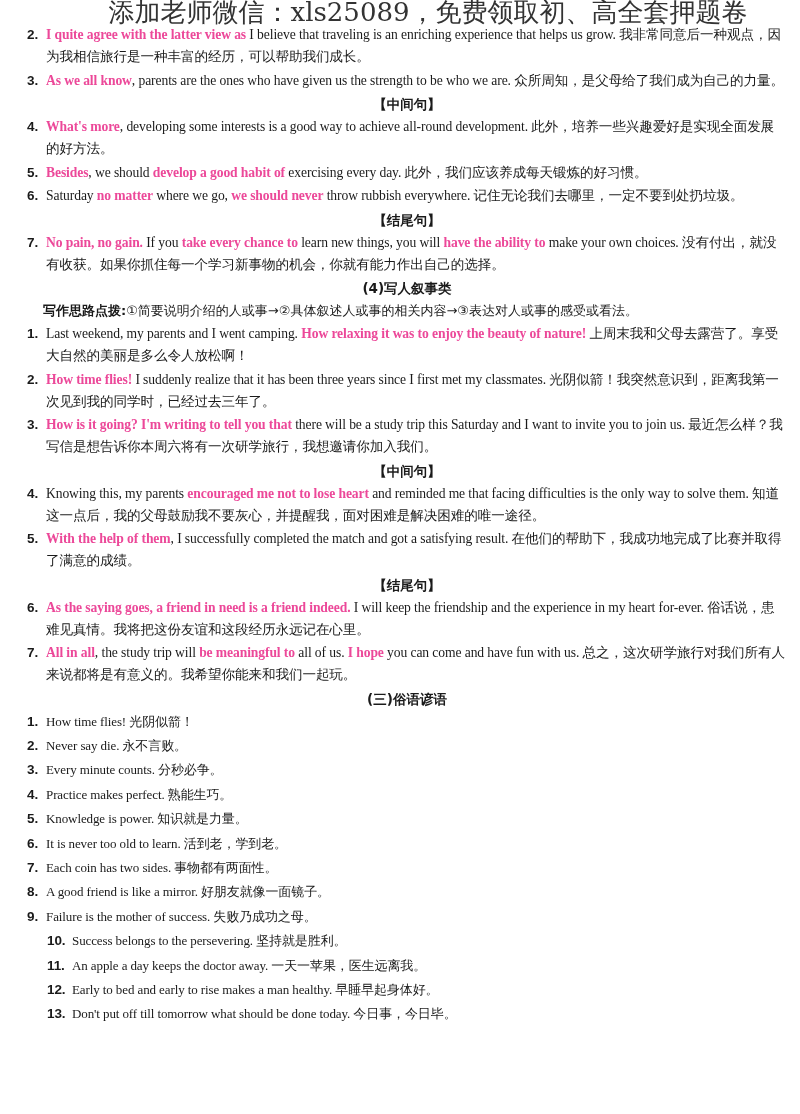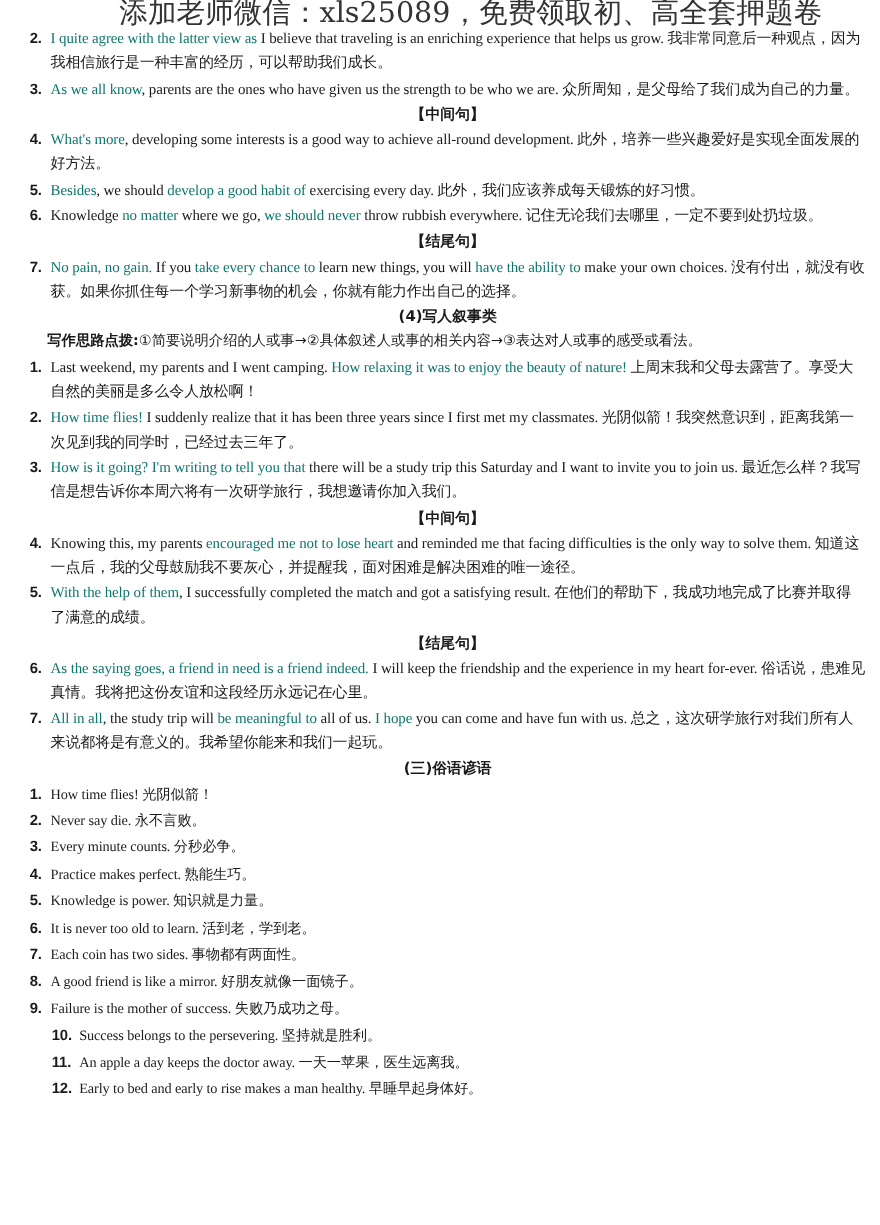--- a/index.html
+++ b/index.html
@@ -3,21 +3,21 @@
 <meta charset="utf-8">
 <style>
   html, body { margin:0; padding:0; background:#ffffff; }
   body { width:800px; height:1114px; overflow:hidden; position:relative;
          font-family:"Liberation Serif","DejaVu Serif",serif; color:#1a1a1a; }
   .banner { position:absolute; top:0; left:0; width:800px; height:24px; text-align:center;
             font-size:26px; line-height:24px; color:#333; font-family:"DejaVu Serif",serif;margin-left:28px; }
   .content { position:absolute; top:24px; left:27px; width:760px; }
   .item { position:relative; padding-left:19px; font-size:13.6px; line-height:22px; margin-bottom:1.5px; letter-spacing:-0.1px; }
   .num { position:absolute; left:0; top:0; font-family:"Liberation Sans","DejaVu Sans",sans-serif; font-weight:bold; font-size:13.5px; }
-  .hl { color:#0f766e; font-weight:normal; }
+  .hl { color:#ec4899; font-weight:bold; }
   .head { font-family:"DejaVu Sans",sans-serif; font-weight:bold; font-size:13.5px; line-height:22px; margin:1px 0;text-align:center; }
   .tip { font-family:"DejaVu Sans",sans-serif; font-size:13px; line-height:22px; margin-bottom:1px;margin-left:16px; }
   .tip b { font-weight:bold; }
   .prov .item { font-size:13px; line-height:22.9px; padding-left:19px; }
   .prov .item.wide { padding-left:25px;margin-left:20px; }
 </style>
 </head>
 <body>
 
 <div class="banner">添加老师微信：xls25089，免费领取初、高全套押题卷</div>
@@ -25,21 +25,21 @@
 <div class="content">
   <div>
       <div class="item"><span class="num">2.</span><span class="hl">I quite agree with the latter view as</span><span> I believe that traveling is an enriching experience that helps us grow. 我非常同意后一种观点，因为我相信旅行是一种丰富的经历，可以帮助我们成长。</span></div>
       <div class="item"><span class="num">3.</span><span class="hl">As we all know</span><span>, parents are the ones who have given us the strength to be who we are. 众所周知，是父母给了我们成为自己的力量。</span></div>
     </div>
 
   <div class="head">【中间句】</div>
   <div>
       <div class="item"><span class="num">4.</span><span class="hl">What's more</span><span>, developing some interests is a good way to achieve all-round development. 此外，培养一些兴趣爱好是实现全面发展的好方法。</span></div>
       <div class="item"><span class="num">5.</span><span class="hl">Besides</span><span>, we should </span><span class="hl">develop a good habit of</span><span> exercising every day. 此外，我们应该养成每天锻炼的好习惯。</span></div>
-      <div class="item"><span class="num">6.</span><span>Knowledge </span><span class="hl">no matter</span><span> where we go, </span><span class="hl">we should never</span><span> throw rubbish everywhere. 记住无论我们去哪里，一定不要到处扔垃圾。</span></div>
+      <div class="item"><span class="num">6.</span><span>Saturday </span><span class="hl">no matter</span><span> where we go, </span><span class="hl">we should never</span><span> throw rubbish everywhere. 记住无论我们去哪里，一定不要到处扔垃圾。</span></div>
     </div>
 
   <div class="head">【结尾句】</div>
   <div>
       <div class="item"><span class="num">7.</span><span class="hl">No pain, no gain.</span><span> If you </span><span class="hl">take every chance to</span><span> learn new things, you will </span><span class="hl">have the ability to</span><span> make your own choices. 没有付出，就没有收获。如果你抓住每一个学习新事物的机会，你就有能力作出自己的选择。</span></div>
     </div>
 
   <div class="head">(4)写人叙事类</div>
   <div class="tip"><b>写作思路点拨:</b><span>①简要说明介绍的人或事→②具体叙述人或事的相关内容→③表达对人或事的感受或看法。</span></div>
 
@@ -68,14 +68,15 @@
       <div class="item"><span class="num">3.</span><span>Every minute counts. 分秒必争。</span></div>
       <div class="item"><span class="num">4.</span><span>Practice makes perfect. 熟能生巧。</span></div>
       <div class="item"><span class="num">5.</span><span>Knowledge is power. 知识就是力量。</span></div>
       <div class="item"><span class="num">6.</span><span>It is never too old to learn. 活到老，学到老。</span></div>
       <div class="item"><span class="num">7.</span><span>Each coin has two sides. 事物都有两面性。</span></div>
       <div class="item"><span class="num">8.</span><span>A good friend is like a mirror. 好朋友就像一面镜子。</span></div>
       <div class="item"><span class="num">9.</span><span>Failure is the mother of success. 失败乃成功之母。</span></div>
       <div class="item wide"><span class="num">10.</span><span>Success belongs to the persevering. 坚持就是胜利。</span></div>
       <div class="item wide"><span class="num">11.</span><span>An apple a day keeps the doctor away. 一天一苹果，医生远离我。</span></div>
       <div class="item wide"><span class="num">12.</span><span>Early to bed and early to rise makes a man healthy. 早睡早起身体好。</span></div>
+      <div class="item wide"><span class="num">13.</span><span>Don't put off till tomorrow what should be done today. 今日事，今日毕。</span></div>
     </div>
 </div>
 
 </body></html>

